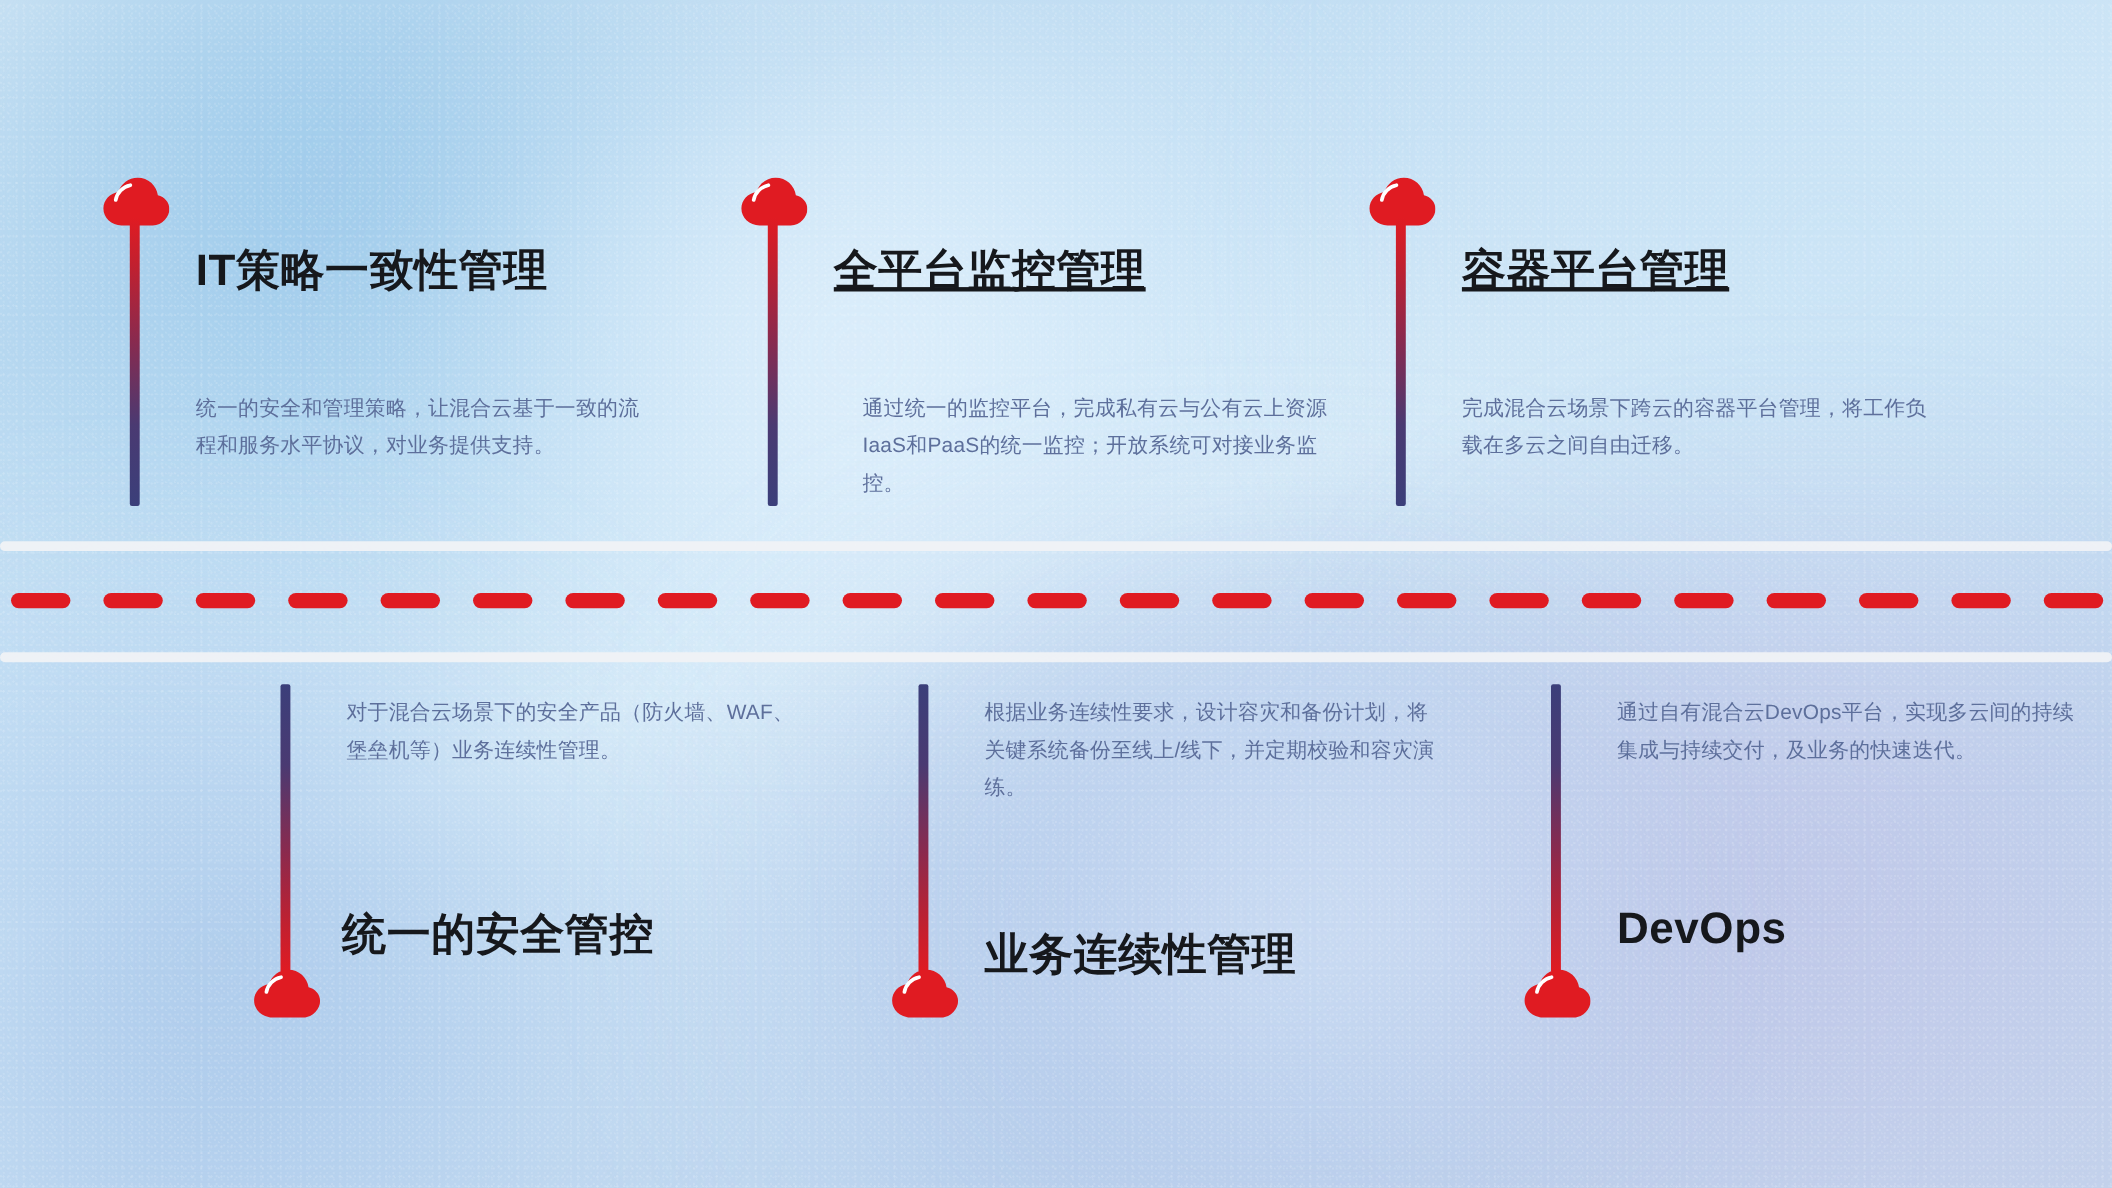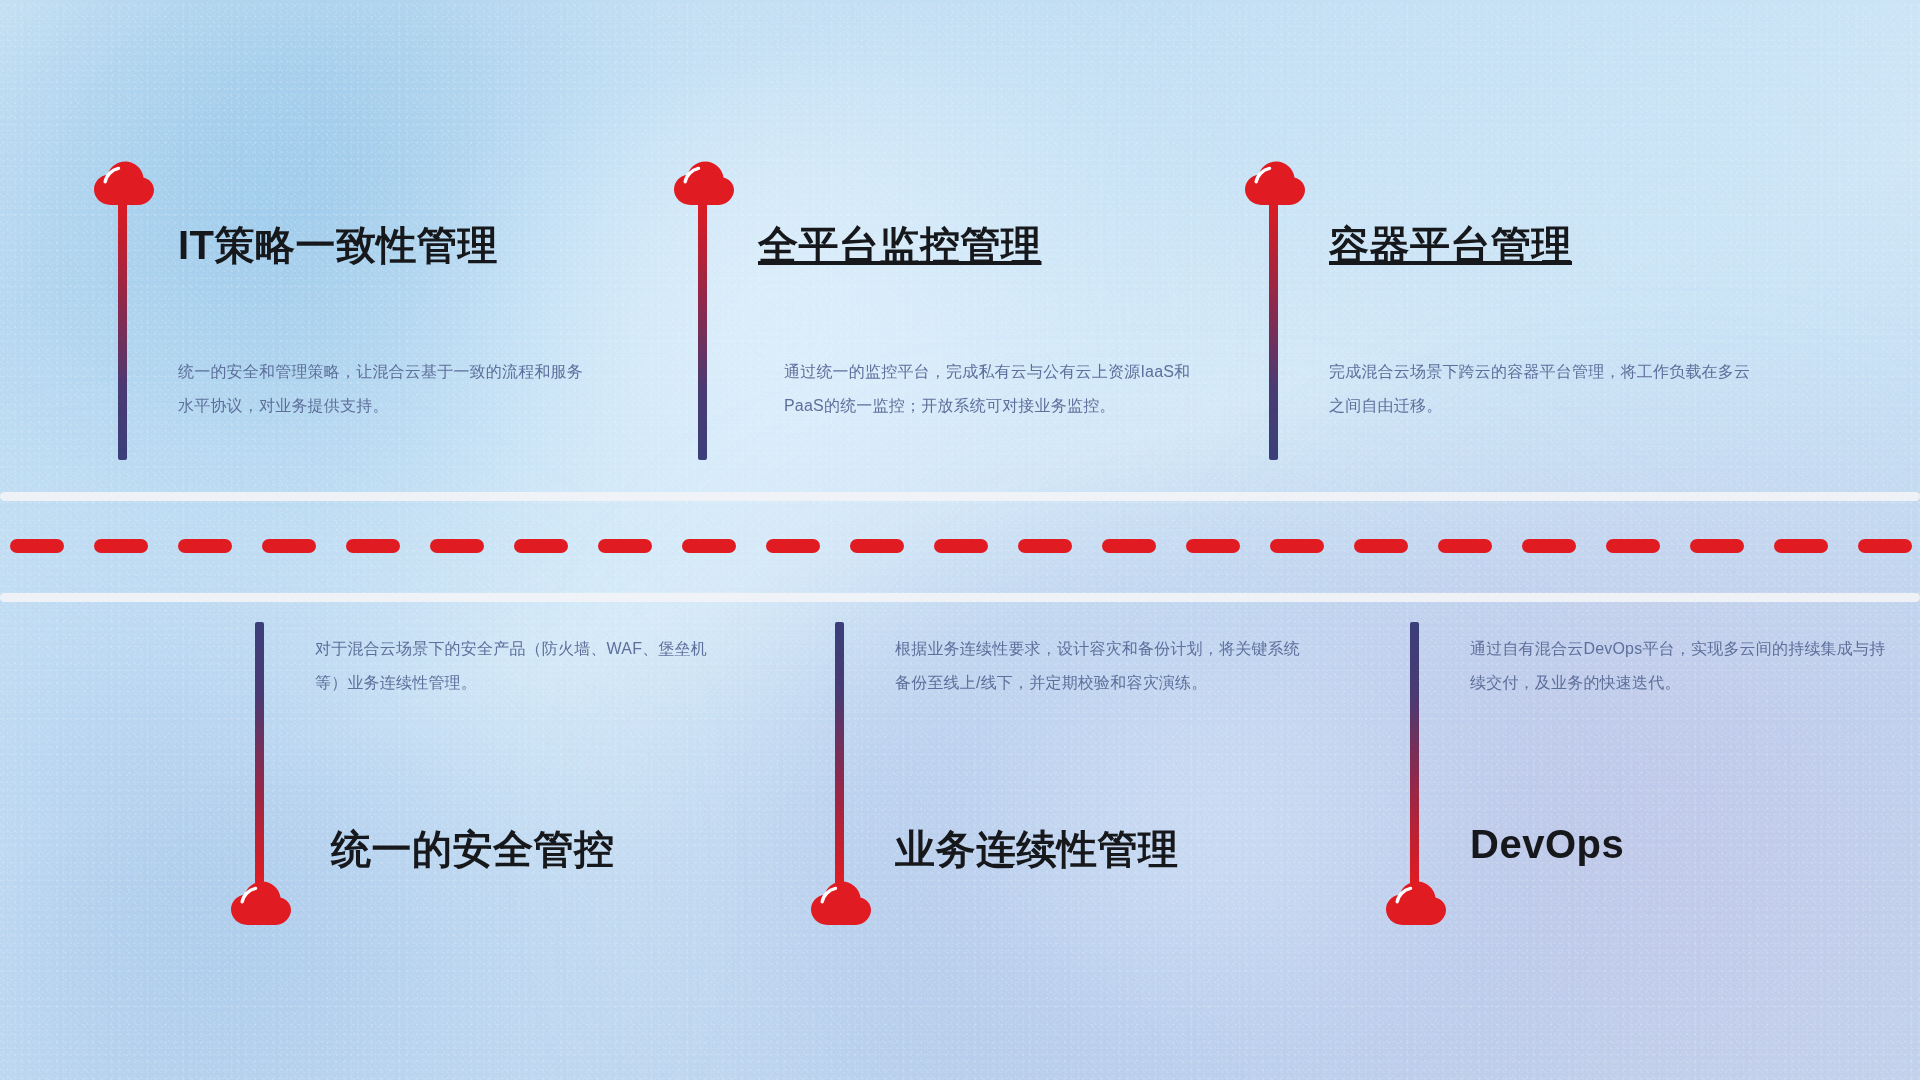--- a/index.html
+++ b/index.html
@@ -153,21 +153,21 @@
   .heading {
     position: absolute;
     font-size: 40px;
     font-weight: 700;
     color: #16181c;
     letter-spacing: 0.5px;
     white-space: nowrap;
   }
   .body-text {
     position: absolute;
-    font-size: 16px;
+    font-size: 19px;
     line-height: 34px;
     color: #5d6f9b;
     letter-spacing: 0.2px;
   }
 </style>
 </head>
 <body>
 
 <div id="stage">
 
@@ -242,33 +242,33 @@
         <span class="dash" style="background: rgb(224, 27, 34);"></span>
         <span class="dash" style="background: rgb(224, 27, 34);"></span>
         <span class="dash" style="background: rgb(224, 27, 34);"></span>
         <span class="dash" style="background: rgb(224, 27, 34);"></span>
       </div>
     <div class="rule-solid rule-bottom"></div>
   </div>
 
   <div class="item">
     <div class="body-text" style="left:315px; top:632px; width:420px;">对于混合云场景下的安全产品（防火墙、WAF、堡垒机等）业务连续性管理。</div>
-    <div class="heading" style="left:331px; top:822px;">统一的安全管控</div>
+    <div class="heading" style="left:311px; top:822px;">统一的安全管控</div>
     <div class="bar bar-bottom" style="left:255px; top:622px; height:262px;"></div>
     <div class="cloud" style="left:229px; top:880px;">
       <svg viewBox="0 0 62 46" xmlns="http://www.w3.org/2000/svg">
         <path d="M18.5 45C9.4 45 2 38.1 2 29.6c0-7.6 5.9-13.9 13.7-15C17.9 7.1 24.9 1.6 33.2 1.6c9.4 0 17.2 7 18.3 16 6 1.3 10.5 6.4 10.5 12.5C62 37.1 55.7 45 46.8 45H18.5z" fill="#e01b22"></path>
         <path d="M13.2 21.8c1.1-6.6 6.4-11.9 13.3-13.4" fill="none" stroke="#ffffff" stroke-width="3.4" stroke-linecap="round"></path>
       </svg>
     </div>
   </div>
 
   <div class="item">
     <div class="body-text" style="left:895px; top:632px; width:420px;">根据业务连续性要求，设计容灾和备份计划，将关键系统备份至线上/线下，并定期校验和容灾演练。</div>
-    <div class="heading" style="left:895px; top:822px;">业务连续性管理</div>
+    <div class="heading" style="left:895px; top:840px;">业务连续性管理</div>
     <div class="bar bar-bottom" style="left:835px; top:622px; height:262px;"></div>
     <div class="cloud" style="left:809px; top:880px;">
       <svg viewBox="0 0 62 46" xmlns="http://www.w3.org/2000/svg">
         <path d="M18.5 45C9.4 45 2 38.1 2 29.6c0-7.6 5.9-13.9 13.7-15C17.9 7.1 24.9 1.6 33.2 1.6c9.4 0 17.2 7 18.3 16 6 1.3 10.5 6.4 10.5 12.5C62 37.1 55.7 45 46.8 45H18.5z" fill="#e01b22"></path>
         <path d="M13.2 21.8c1.1-6.6 6.4-11.9 13.3-13.4" fill="none" stroke="#ffffff" stroke-width="3.4" stroke-linecap="round"></path>
       </svg>
     </div>
   </div>
 
   <div class="item">

